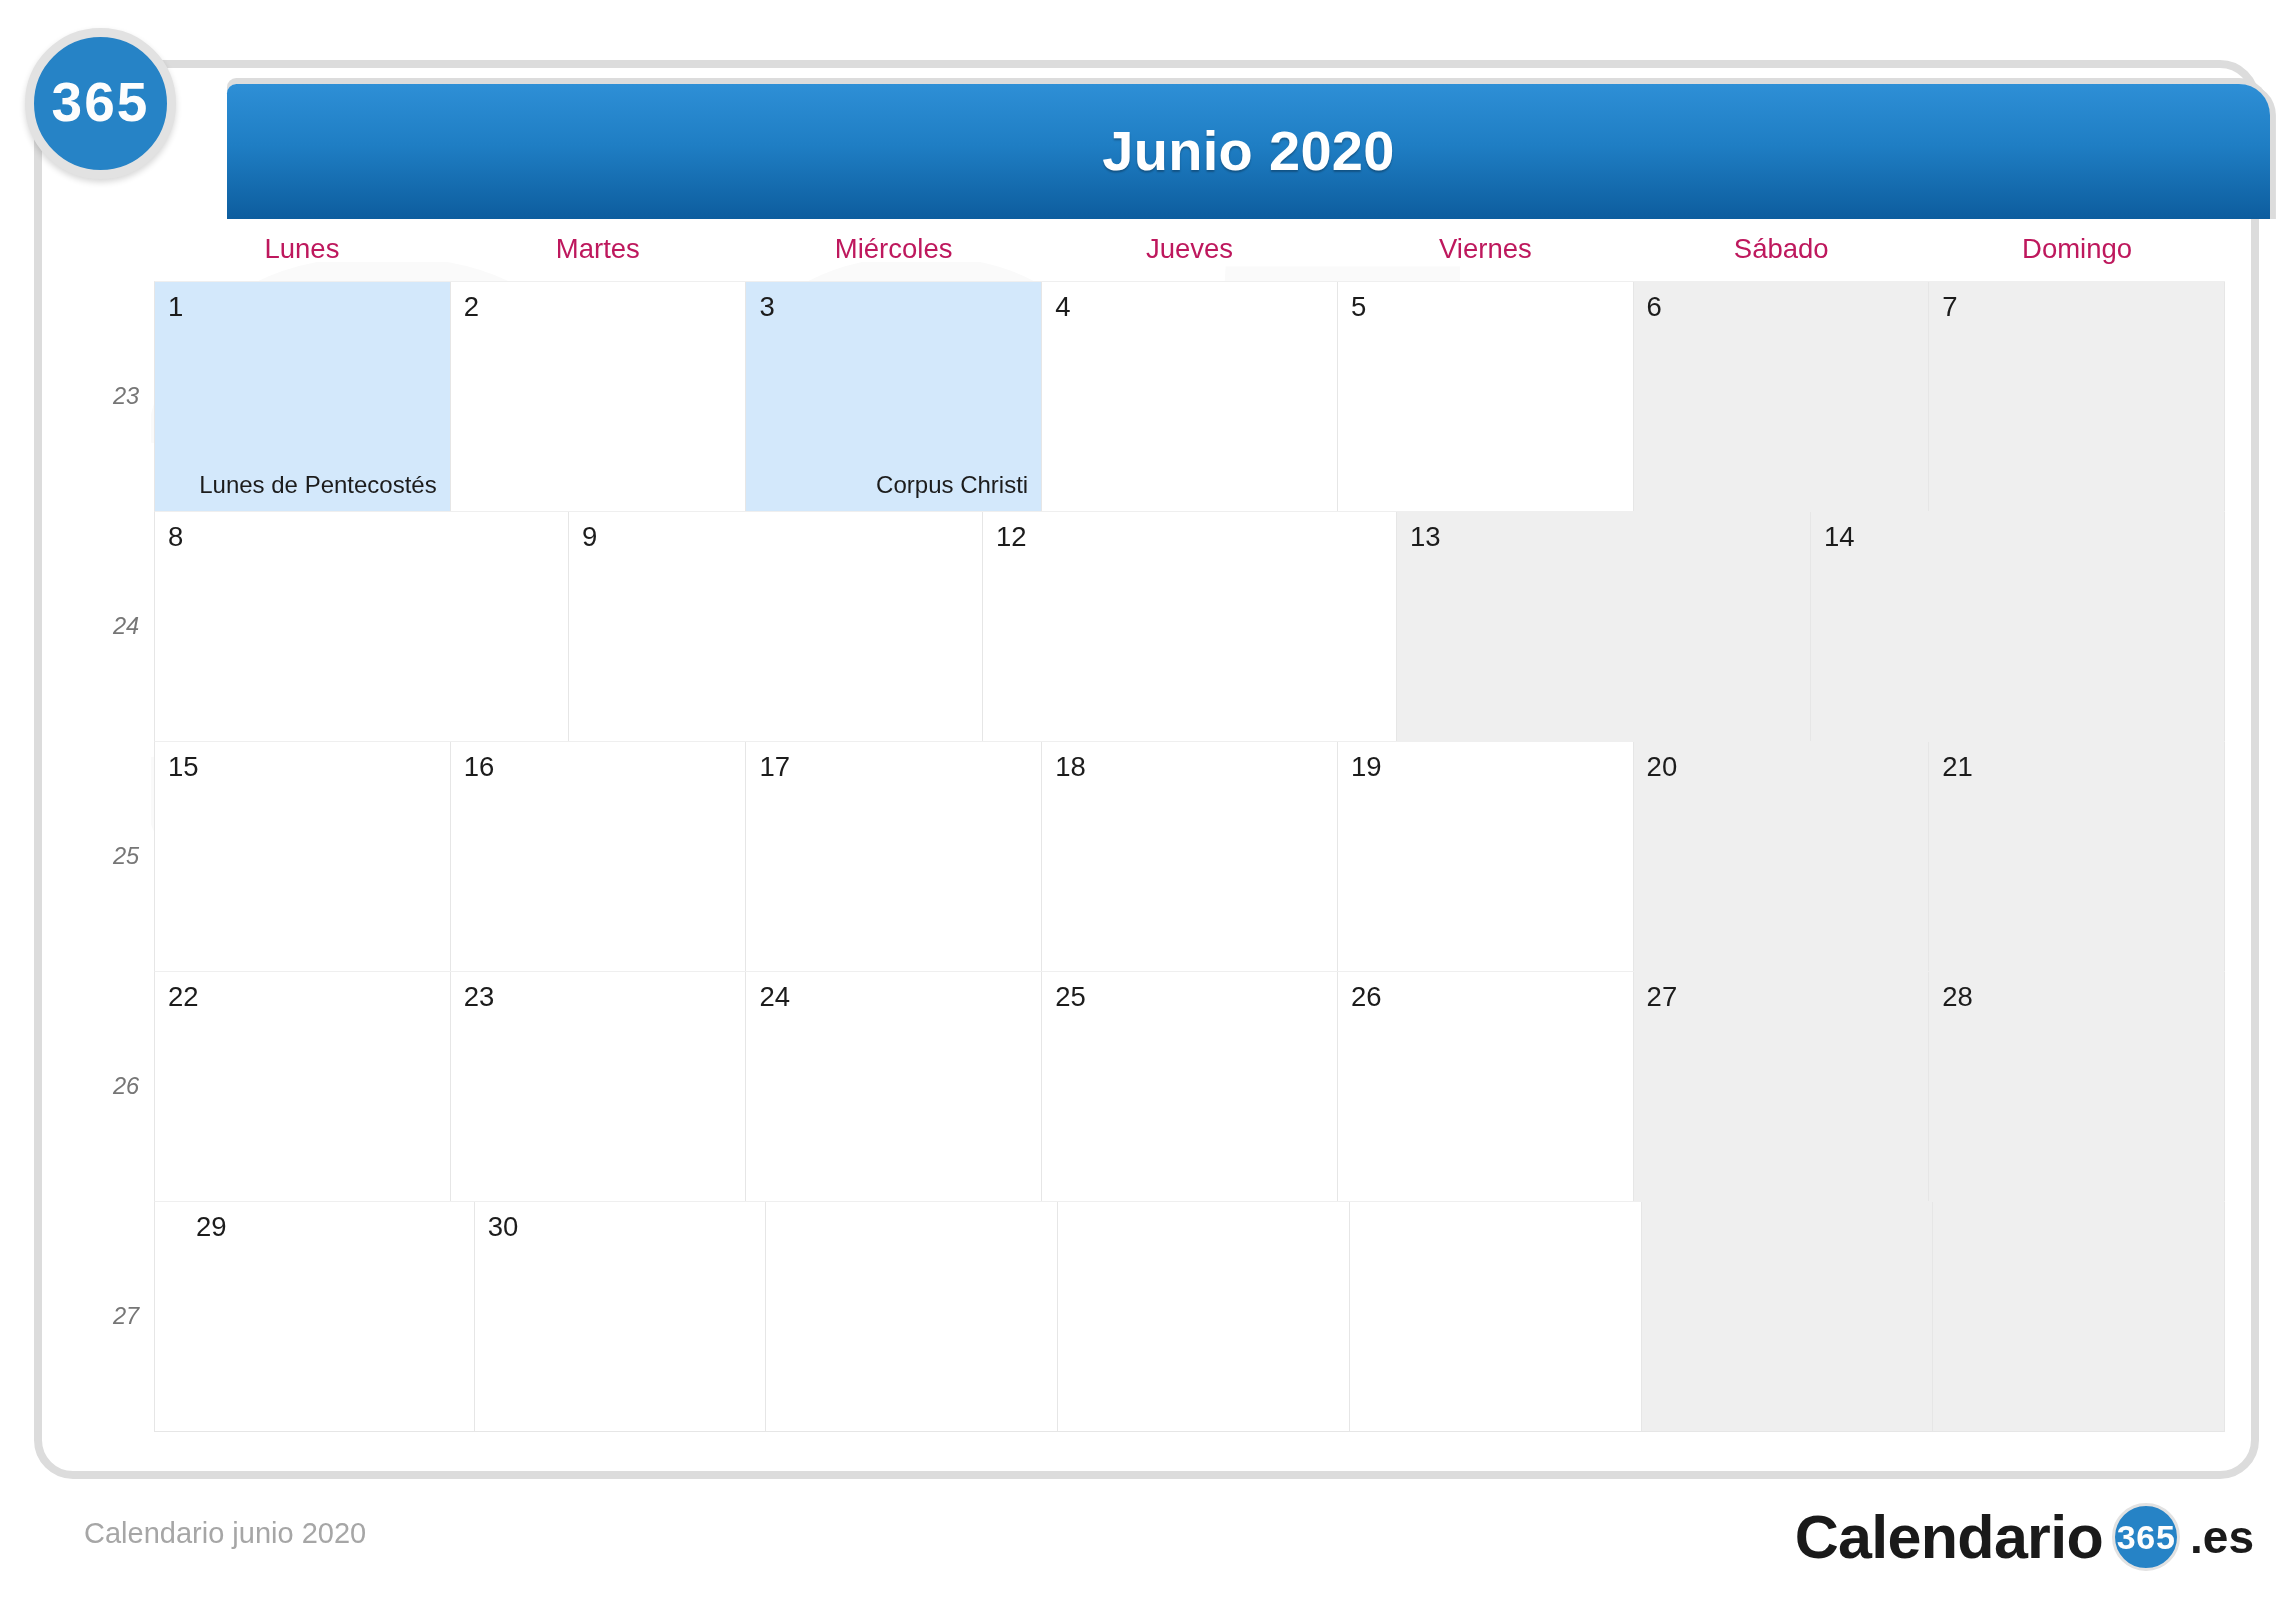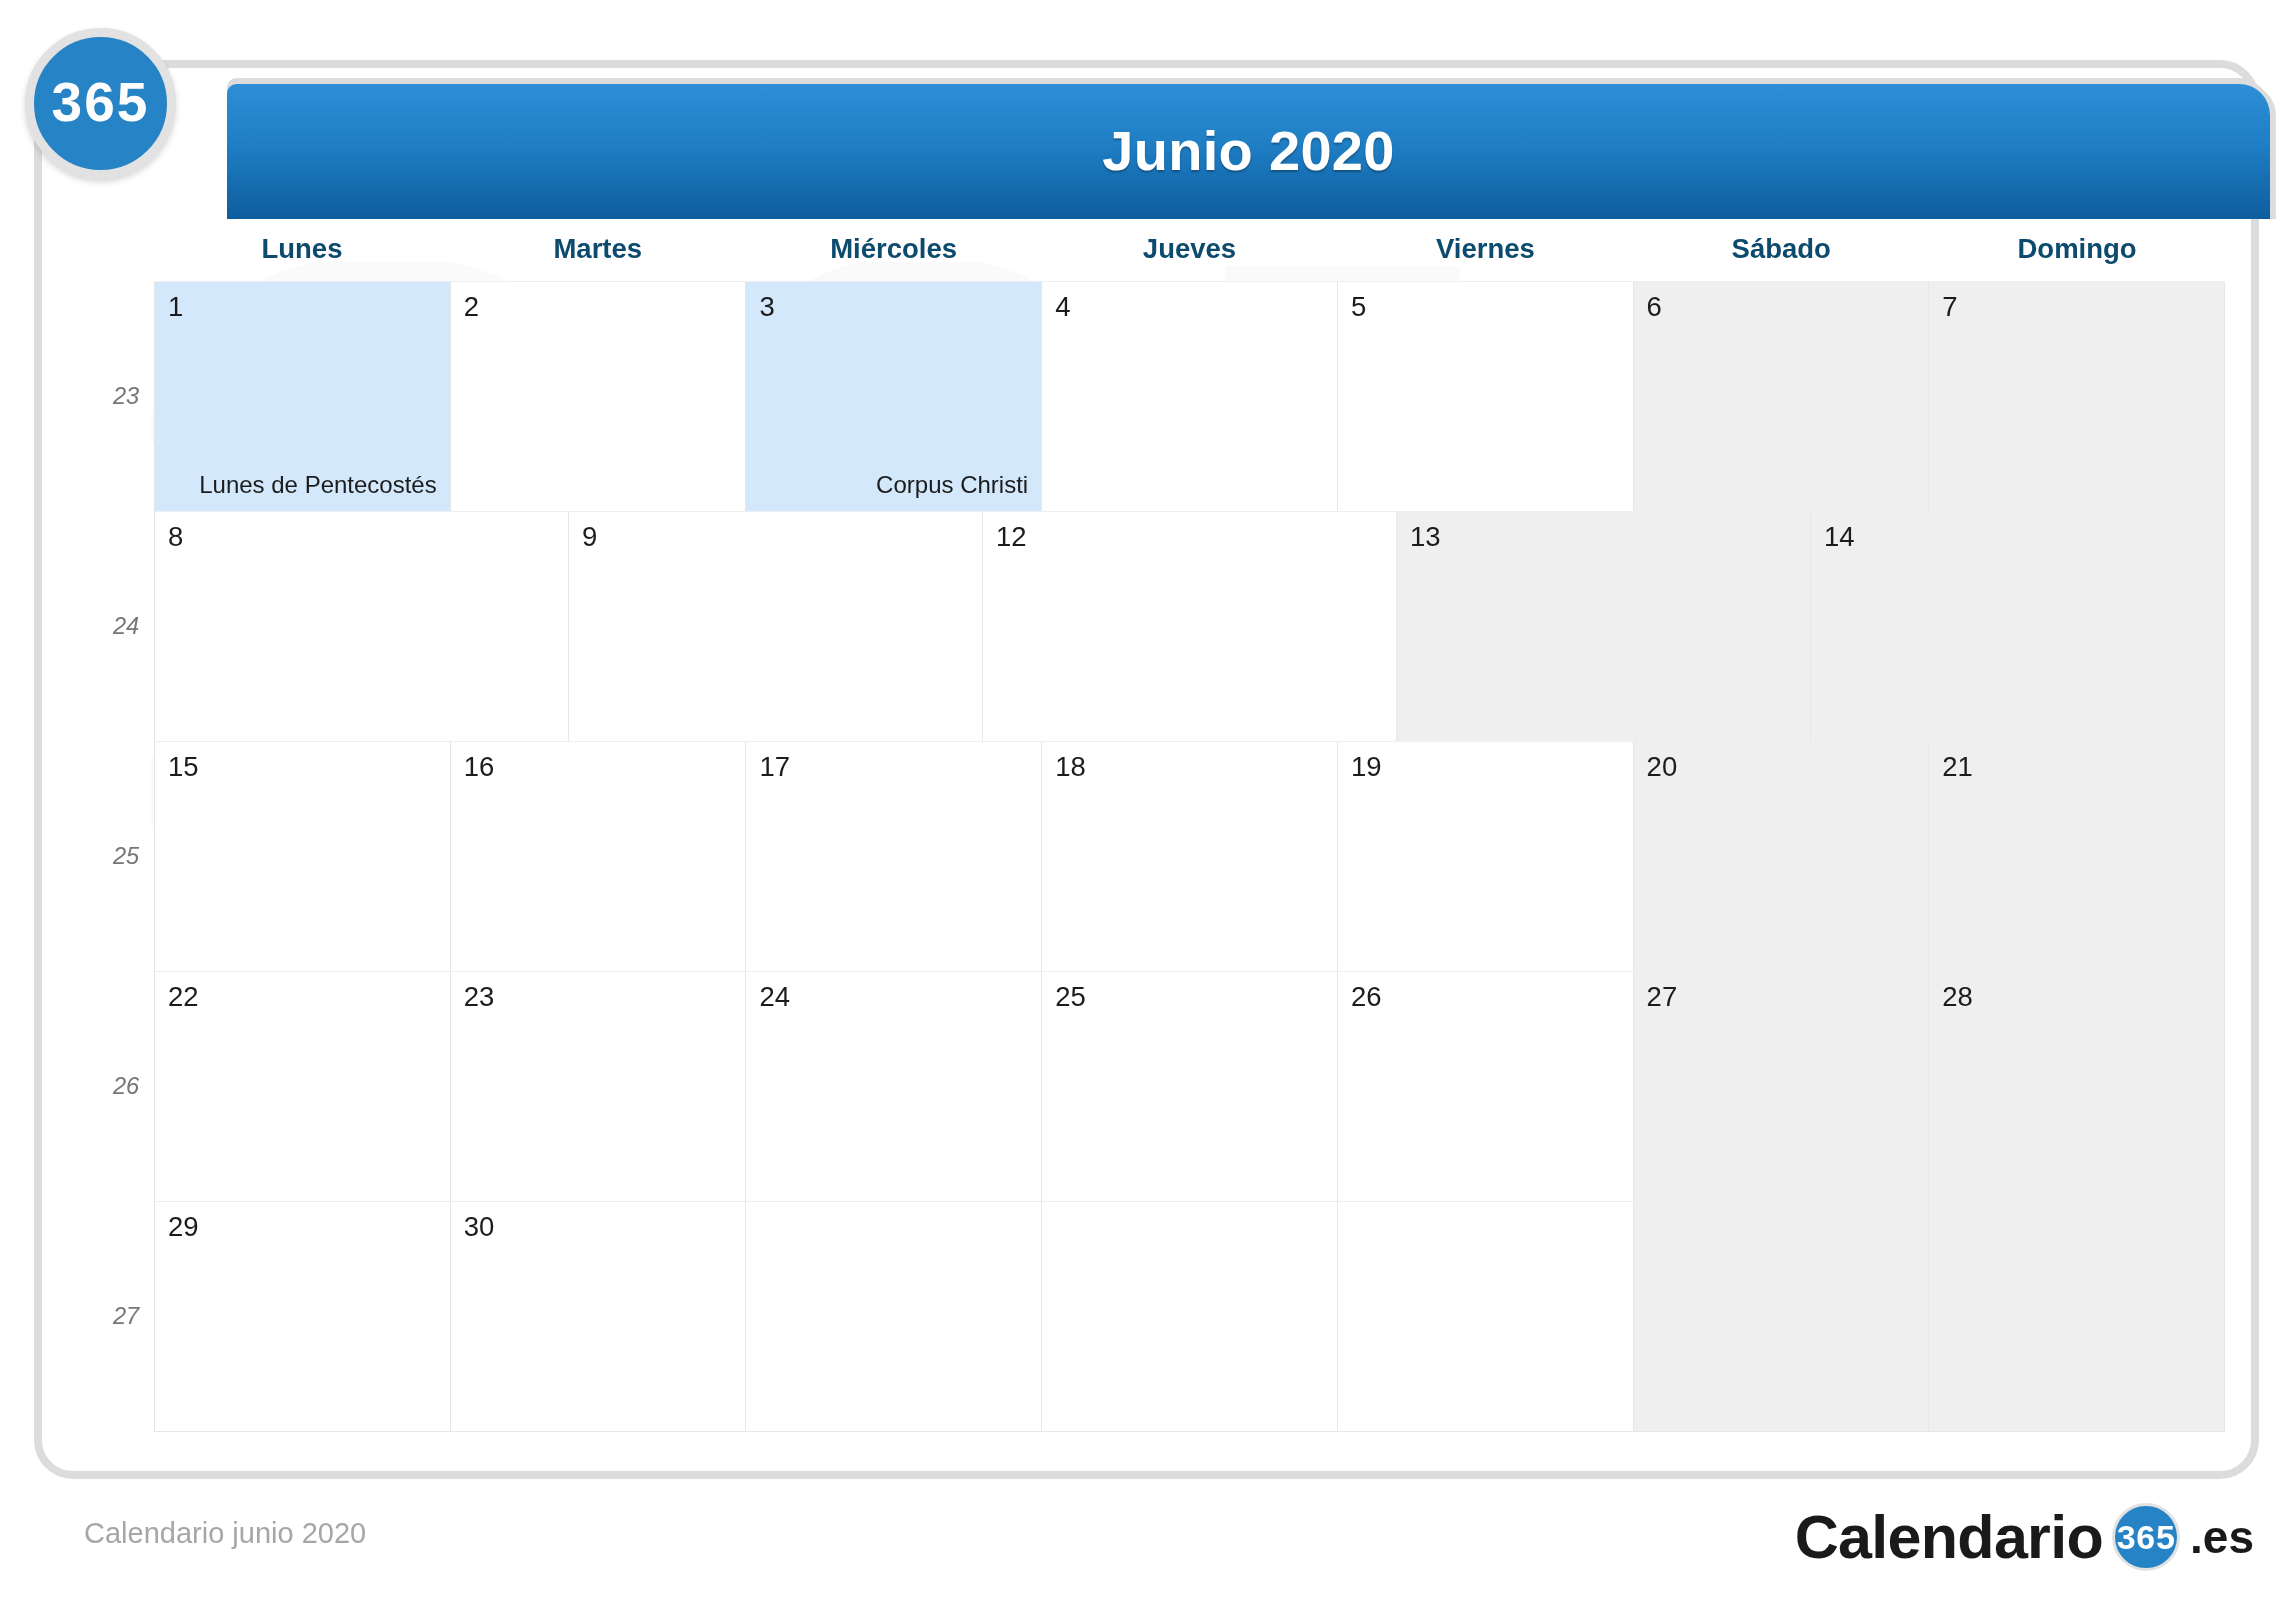--- a/index.html
+++ b/index.html
@@ -117,22 +117,22 @@
   .weekday-row {
     display: flex;
     margin-left: 56px;
     height: 65px;
     align-items: center;
   }
   .weekday-cell {
     flex: 1 1 0;
     text-align: center;
     font-size: 27.5px;
-    font-weight: bold;
-    color: #0c4a6e;
+    font-weight: normal;
+    color: #be185d;
   }
 
   .grid-row {
     display: flex;
     align-items: stretch;
   }
   .weeknum-cell {
     width: 56px;
     flex: 0 0 56px;
     display: flex;
@@ -141,21 +141,21 @@
     font-size: 23.6px;
     font-style: italic;
     color: #767676;
   }
   .days {
     flex: 1 1 auto;
     display: flex;
     border-left: 1.3px solid #e6e6e6;
     border-top: 1.3px solid #efefef;
   }
-  .grid-row:last-child .days { border-bottom: 1.3px solid #e6e6e6; }
+  .grid-row:last-child .days { border-bottom: 1.3px solid #e6e6e6; padding-left: 28px; }
 
   .day-cell {
     flex: 1 1 0;
     height: 229px;
     position: relative;
     border-right: 1.3px solid #e6e6e6;
     background: #ffffff;
     padding: 10.5px 13px;
   }
   .day-cell.weekend { background: #efefef; }

